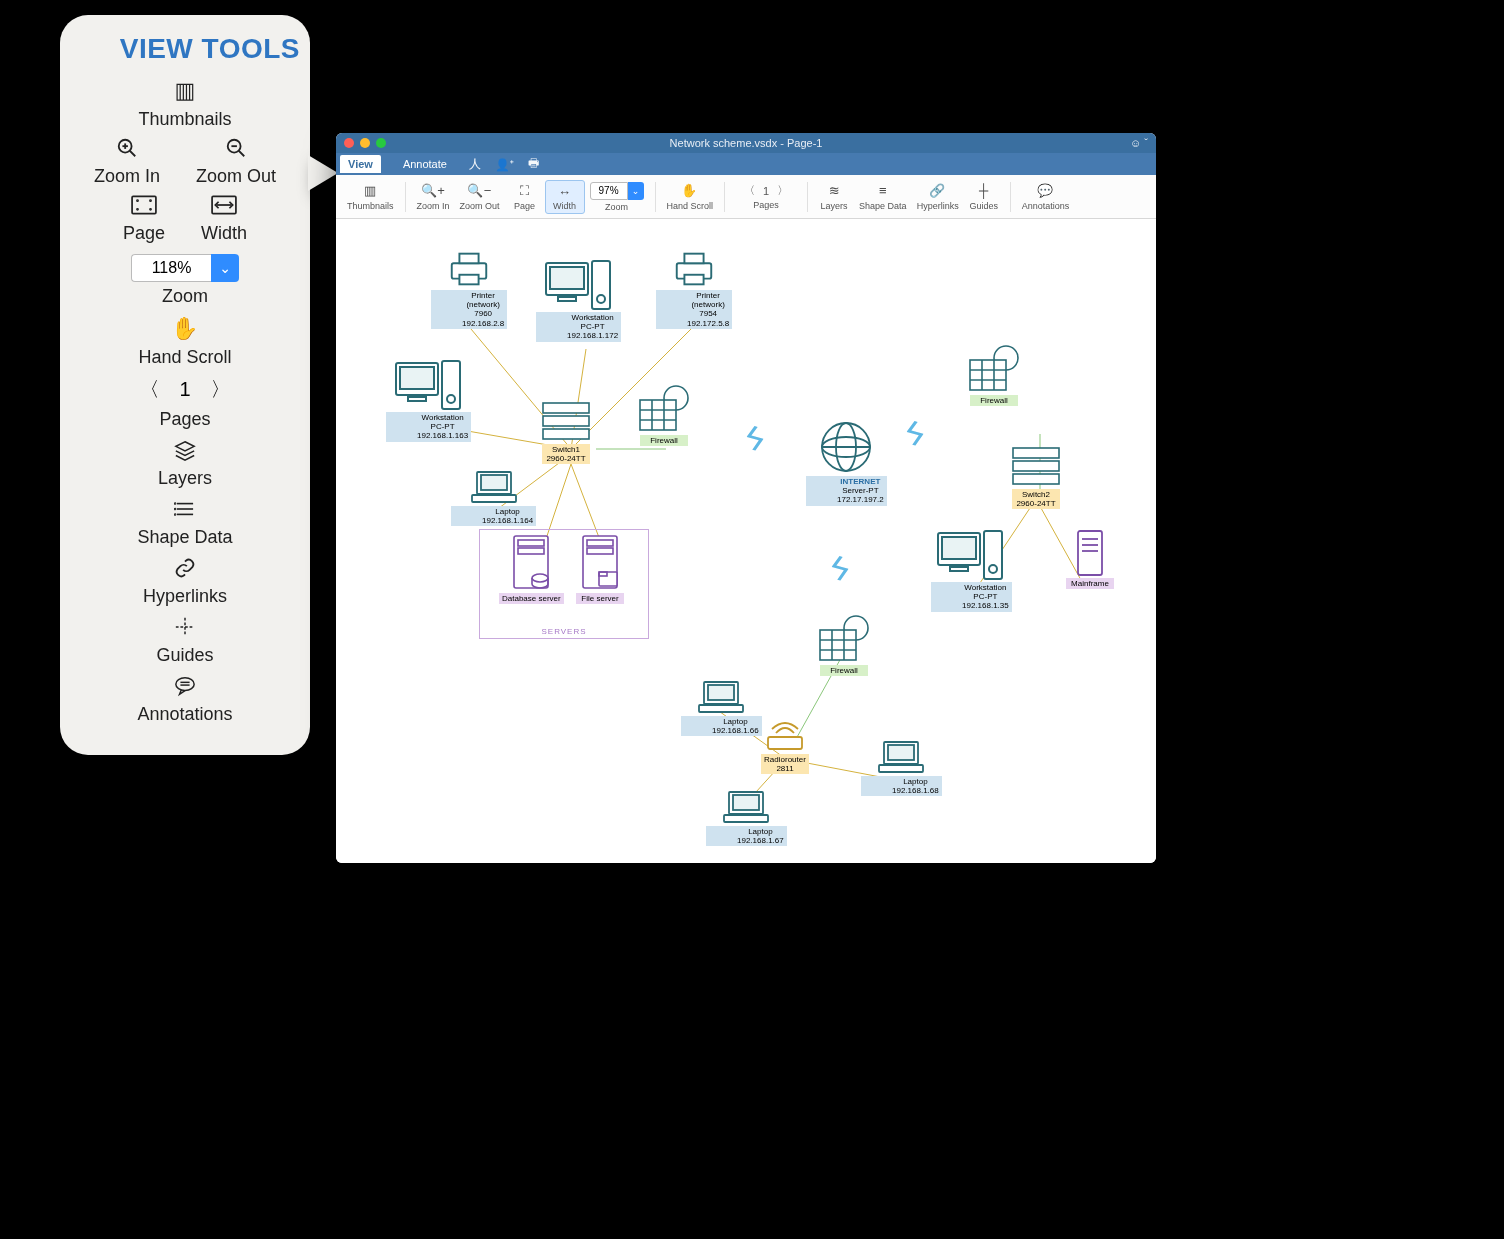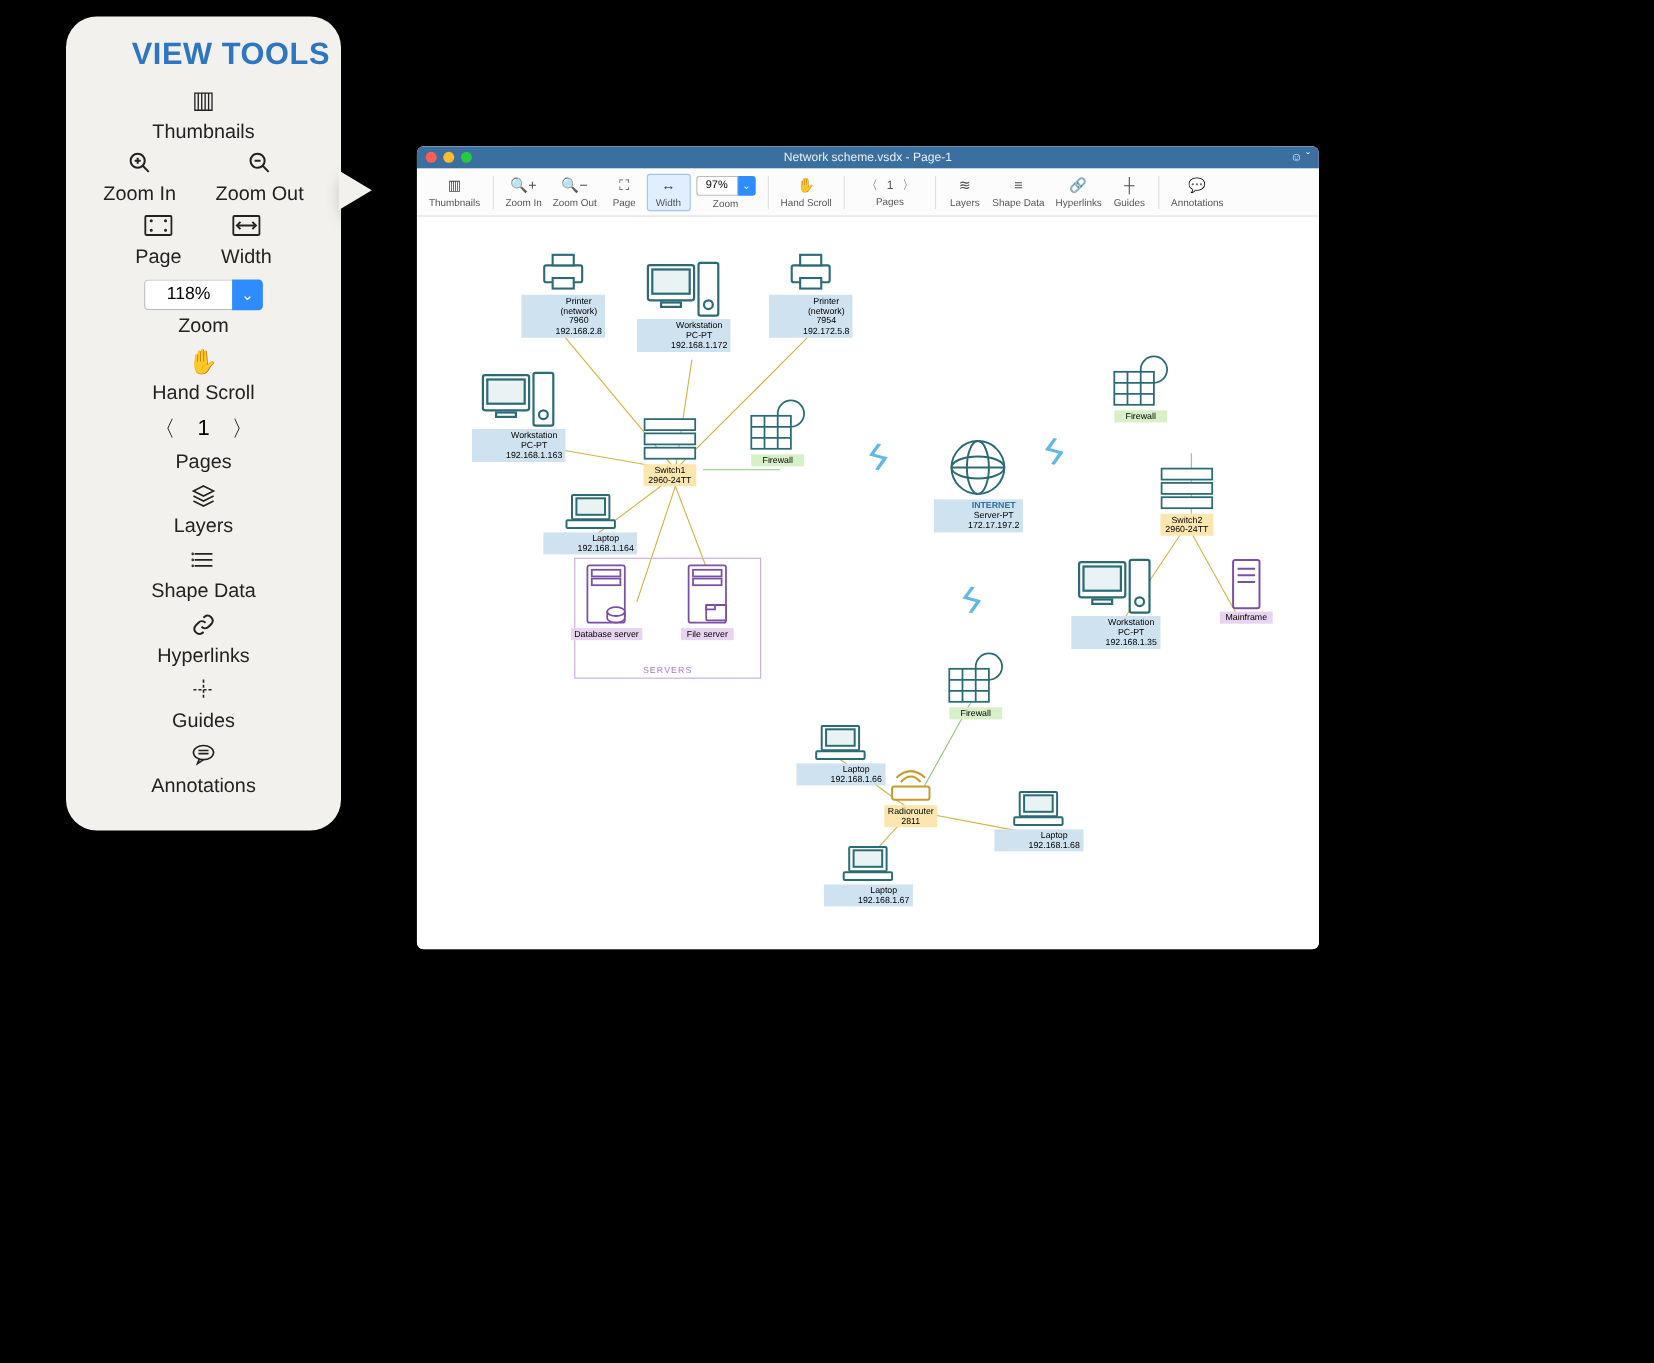--- a/index.html
+++ b/index.html
@@ -84,21 +84,20 @@
     left:336px;
     top:133px;
     width:820px;
     height:730px;
     border-radius:6px;
     overflow:hidden;
     box-shadow:0 14px 30px rgba(0,0,0,0.55);
     background:#fff;
     display:flex;flex-direction:column;
     font-size:11px;
-    margin-left:43px;
   }
   
   .titlebar{
     background:#3a6fa0;
     color:#fff;
     height:20px;
     display:flex;align-items:center;
     padding:0 8px;
     position:relative;
   }
@@ -326,20 +325,27 @@
   <div class="titlebar">
     <div class="traffic">
       <div class="tl tl-close"></div>
       <div class="tl tl-min"></div>
       <div class="tl tl-max"></div>
     </div>
     <div class="titlebar-title">Network scheme.vsdx - Page-1</div>
     <div class="titlebar-smiley">☺ ˇ</div>
   </div>
 
+  <div class="menubar">
+    <div class="menu-tab active">View</div>
+    <div class="menu-tab">Annotate</div>
+    <span class="menu-icon">人</span>
+    <span class="menu-icon">👤⁺</span>
+    <span class="menu-icon">🖶</span>
+  </div>
 
   <div class="toolbar">
     <div class="tb-btn">
       <span class="ic">▥</span>
       <span>Thumbnails</span>
     </div>
     <div class="tb-sep"></div>
     <div class="tb-group">
       <div class="tb-btn">
         <span class="ic">🔍+</span>
@@ -533,21 +539,21 @@
       </div>
       <div class="lab blue">
         <div>Laptop</div>
           <div>192.168.1.164</div>
       </div>
     </div>
 
     <div class="srv-group" style="left:143px;top:310px;width:170px;height:110px">
       <div class="srv-group-label">SERVERS</div>
     </div>
-    <div class="node" style="left:140px;top:315px">
+    <div class="node" style="left:163px;top:315px">
       <div class="node-icon" style="width:46px;height:58px">
         <svg viewBox="0 0 46 58" fill="none" stroke="#7b4ea8" stroke-width="1.6">
             <rect x="6" y="2" width="34" height="52" rx="2" fill="#fff"></rect>
             <rect x="10" y="6" width="26" height="6"></rect>
             <rect x="10" y="14" width="26" height="6"></rect>
             <ellipse cx="32" cy="44" rx="8" ry="4" fill="#fff"></ellipse>
             <path d="M24 44 v6 a8 4 0 0 0 16 0 v-6"></path>
           </svg>
       </div>
       <div class="lab purple">Database server</div>

